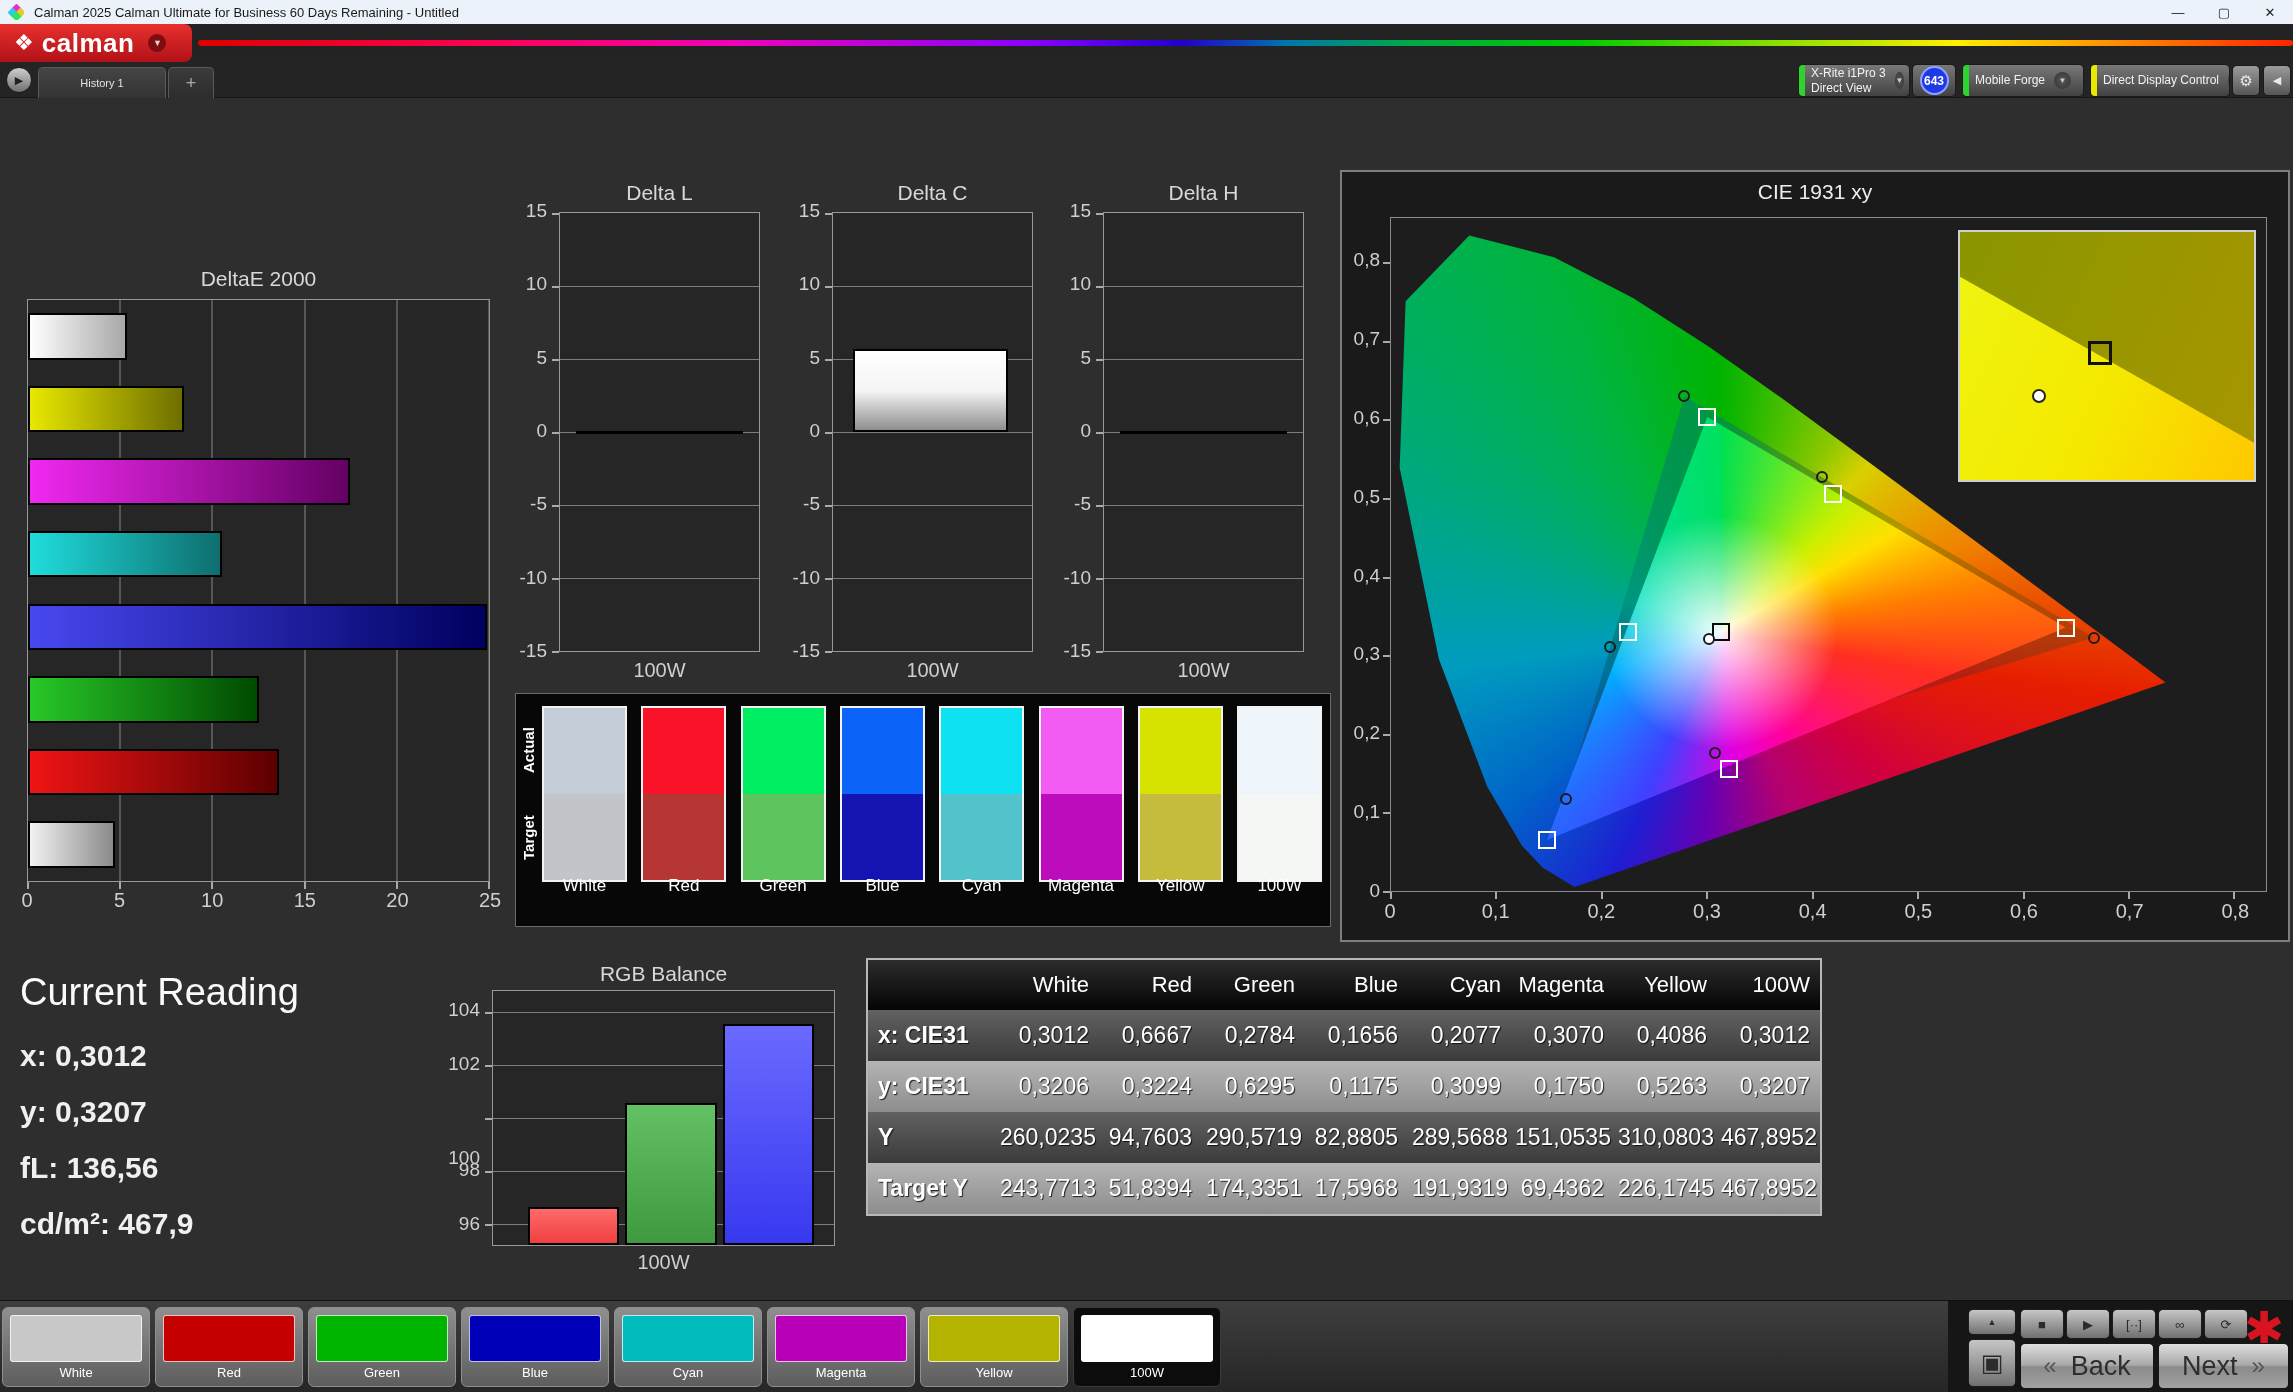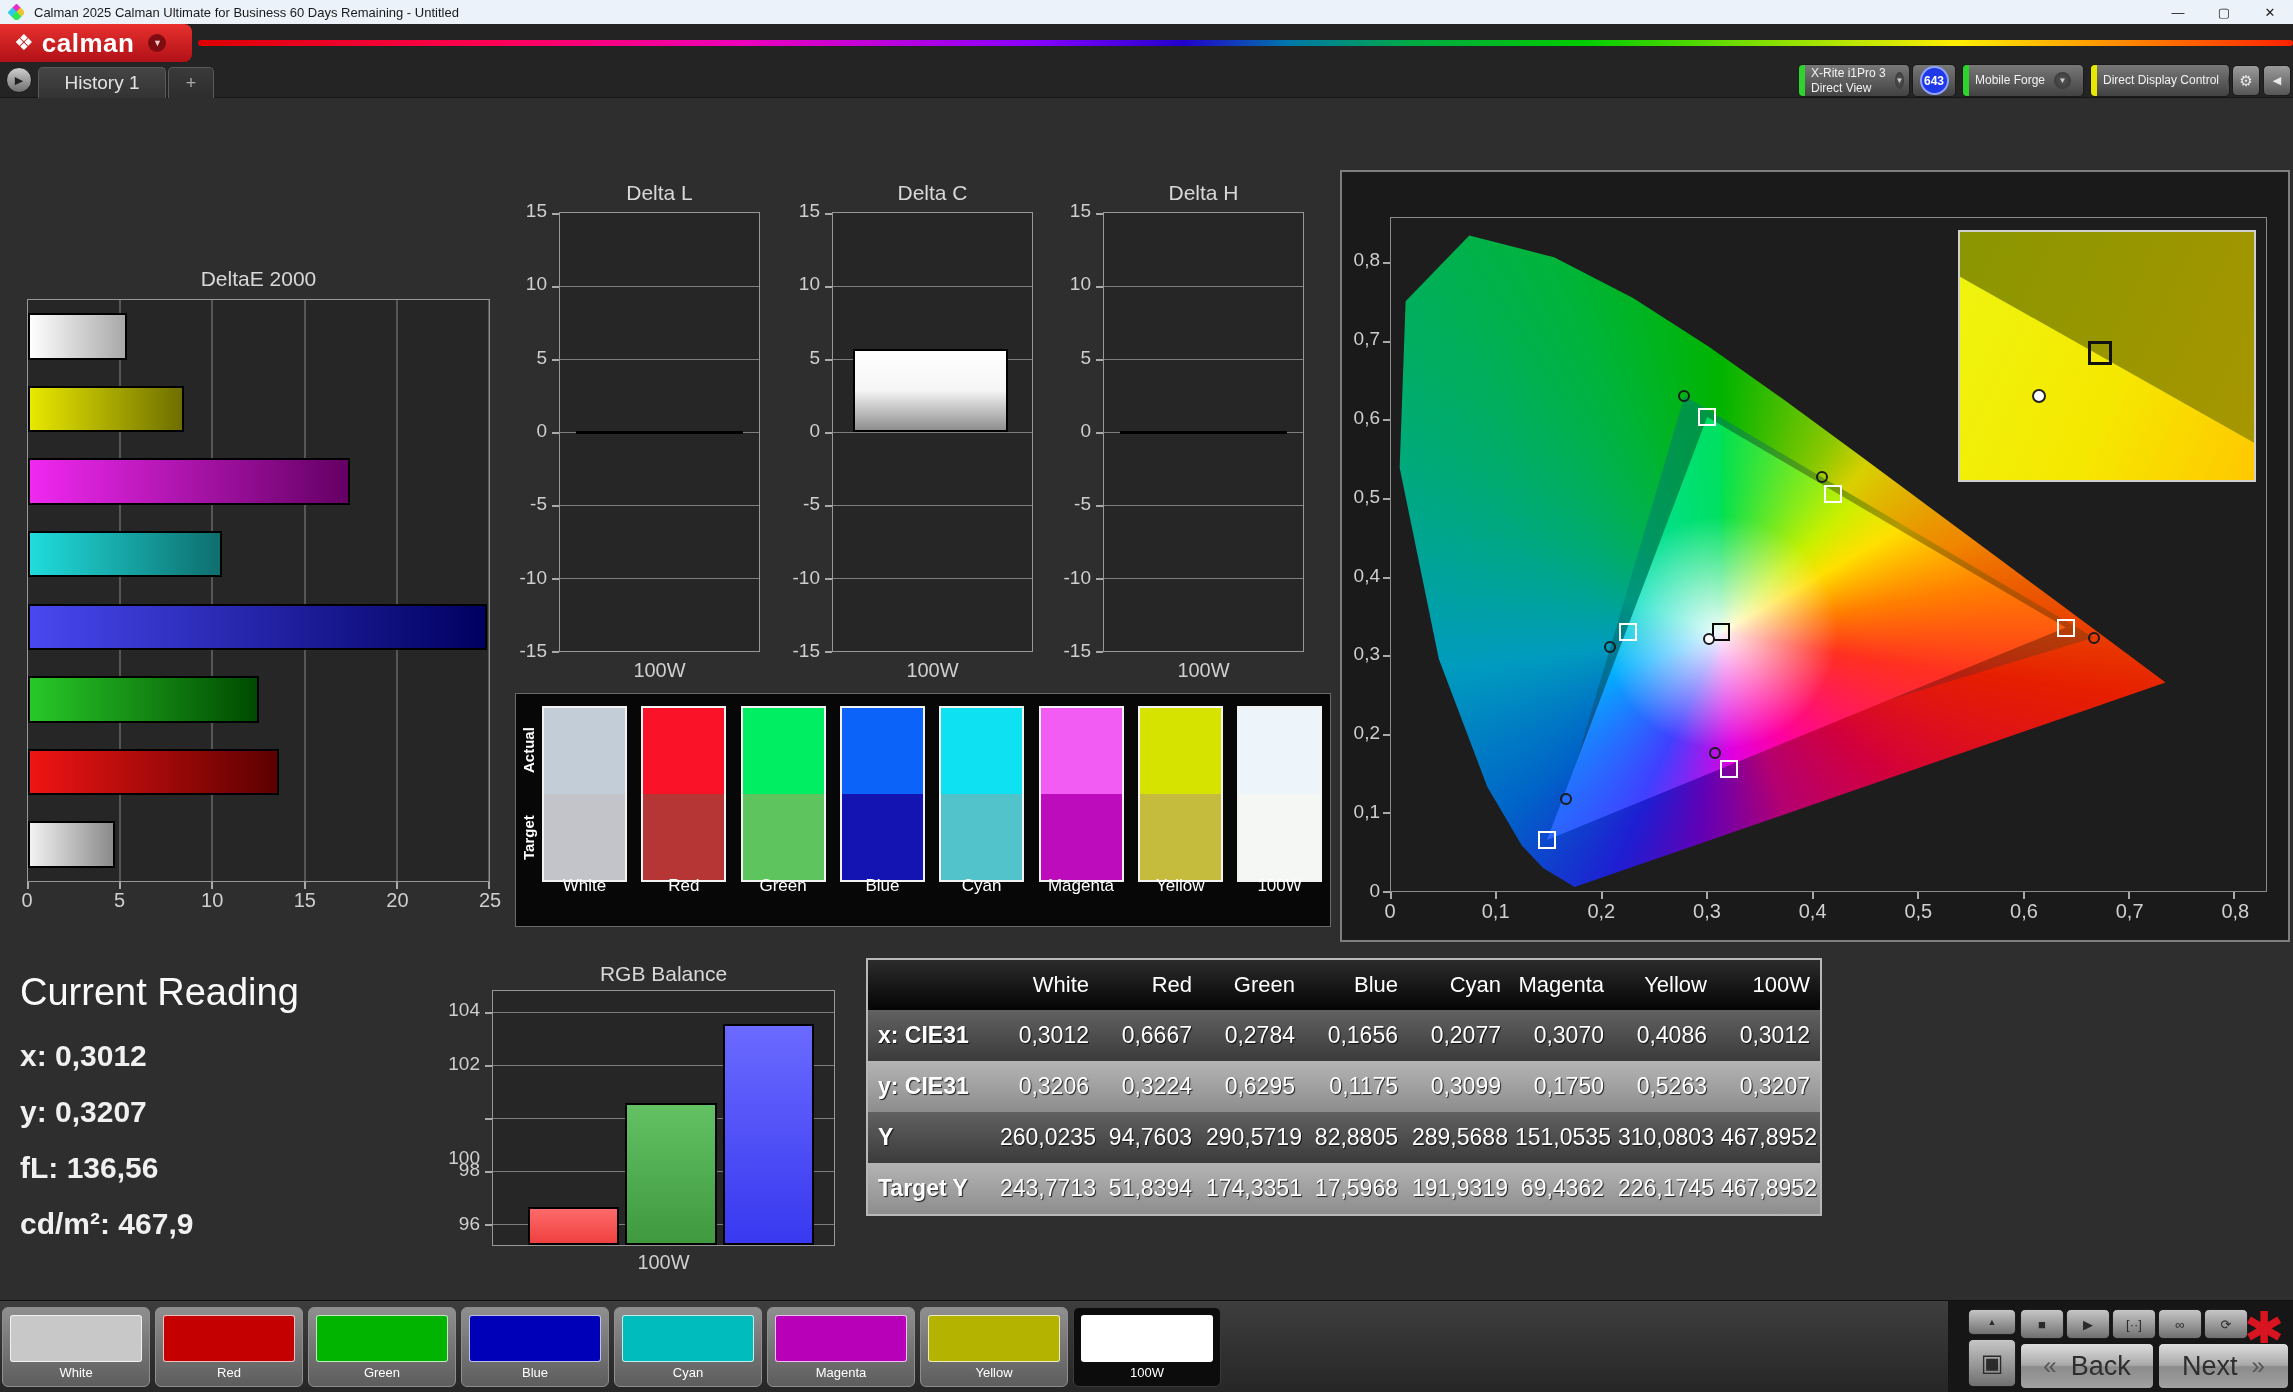--- a/index.html
+++ b/index.html
@@ -30,21 +30,21 @@
       #0077aa 52%,#00aa44 58%,#00cc00 66%,#77dd00 74%,#ffee00 84%,#ff8800 92%,#ff2200 100%); }
 
   
   #tabrow { position:absolute; left:0; top:62px; width:2293px; height:36px; background:#242424;
     border-bottom:1px solid #161616; }
   #tab-advance { position:absolute; left:6px; top:5px; width:26px; height:26px; border-radius:50%;
     background:linear-gradient(#cfcfcf,#6f6f6f); border:1px solid #1d1d1d; color:#222;
     font-size:11px; display:flex; align-items:center; justify-content:center; }
   .tab { position:absolute; top:5px; height:31px; background:linear-gradient(#454545,#333333);
     border:1px solid #5a5a5a; border-bottom:none; border-radius:5px 5px 0 0; color:#e3e3e3;
-    font-size:19px; display:flex; align-items:center; justify-content:center; }
+    font-size:11px; display:flex; align-items:center; justify-content:center; }
   #tab-history { left:38px; width:128px; }
   #tab-add { left:168px; width:46px; color:#aaa; font-size:18px; background:linear-gradient(#3a3a3a,#2d2d2d); }
   .instr-btn { position:absolute; top:2px; height:33px; background:linear-gradient(#787878,#424242);
     border:1px solid #1b1b1b; border-radius:5px; color:#f2f2f2; display:flex; align-items:center;
     overflow:hidden; }
   .stripe { width:6px; height:100%; flex:0 0 6px; }
   .instr-text { padding:0 4px 0 6px; font-size:12px; line-height:1.2; white-space:nowrap; }
   .instr-caret { width:17px; height:17px; border-radius:50%; background:radial-gradient(#555,#333);
     color:#ccc; font-size:8px; display:flex; align-items:center; justify-content:center; margin:0 5px; }
   #meter-btn { left:1798px; width:112px; }
@@ -426,20 +426,21 @@
         </div>
         <div class="sw-label" style="left: 621.8px;">Yellow</div>
         <div class="sw-col" style="left: 721.1px;">
           <div class="sw-half" style="background: rgb(237, 245, 251);"></div>
           <div class="sw-half" style="background: rgb(245, 247, 245);"></div>
         </div>
         <div class="sw-label" style="left: 721.1px;">100W</div>
       </div>
 
     <div id="cie-panel">
+      <div id="cie-title">CIE 1931 xy</div>
       <div id="cie-plot">
         <div id="horseshoe" class="cie-layer"></div>
         <div id="tri-actual" class="cie-layer"></div>
         <div id="tri-target" class="cie-layer"></div>
         <div id="cie-inset">
           <div id="inset-dark"></div>
           <div id="inset-square" style="left: 47.5%; top: 48.6%;"></div>
           <div id="inset-circle" style="left: 27%; top: 66%;"></div>
         </div>
       <div class="xtickmark" style="left: 0%;"></div>

